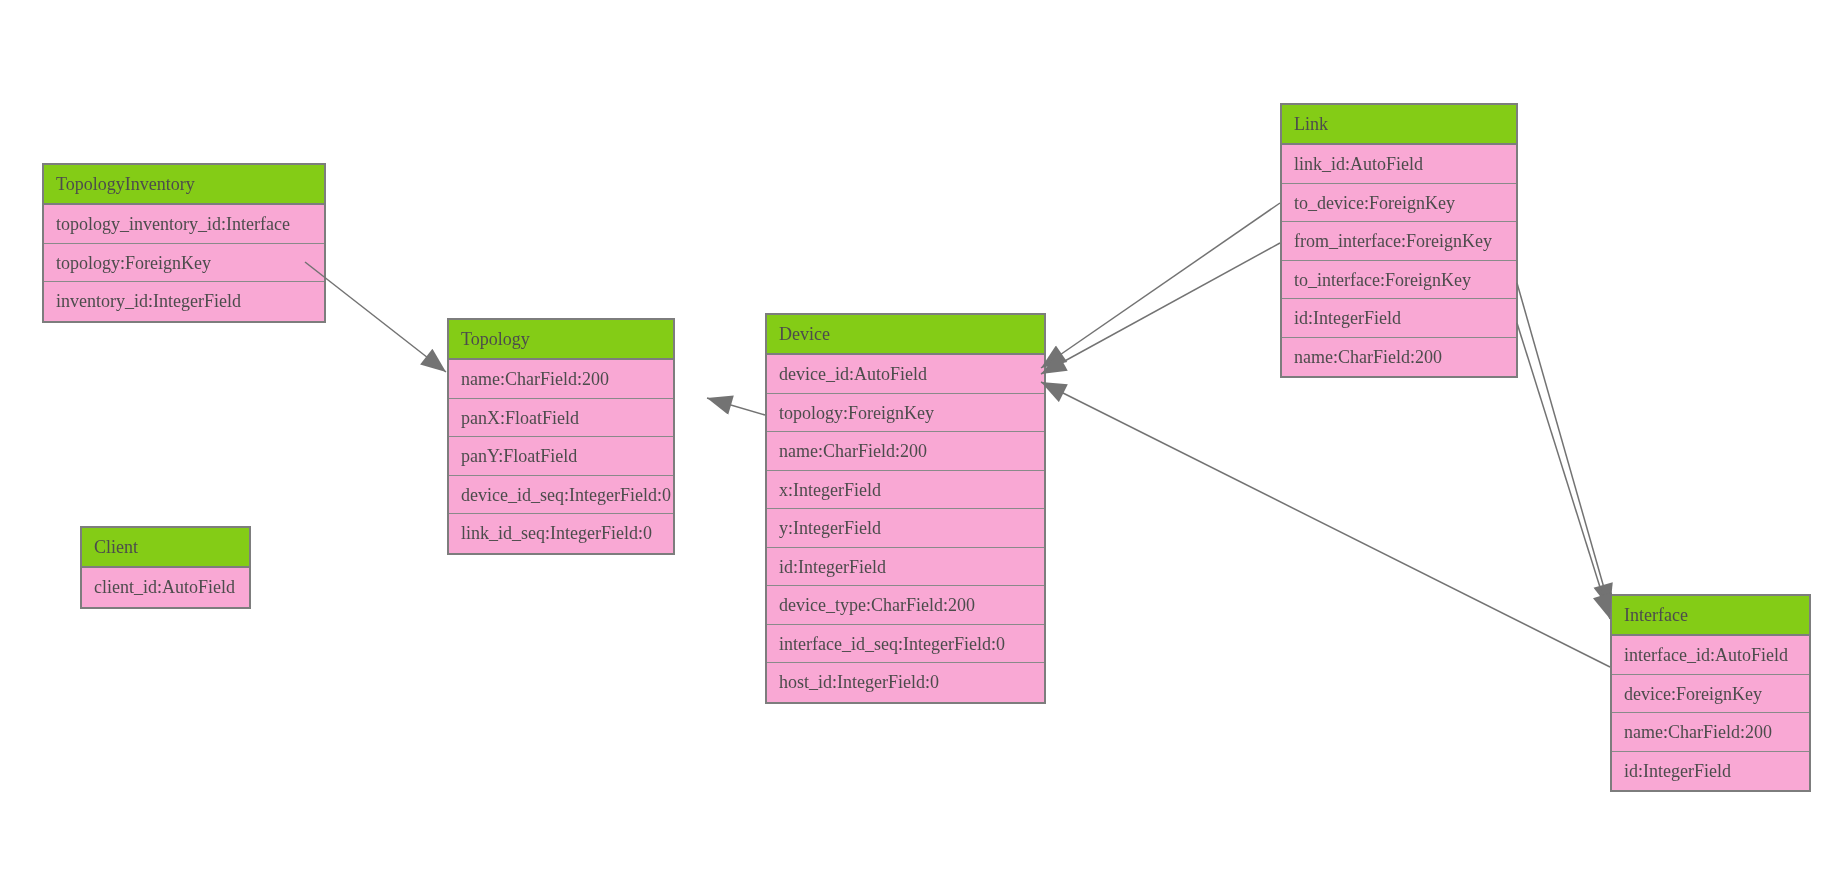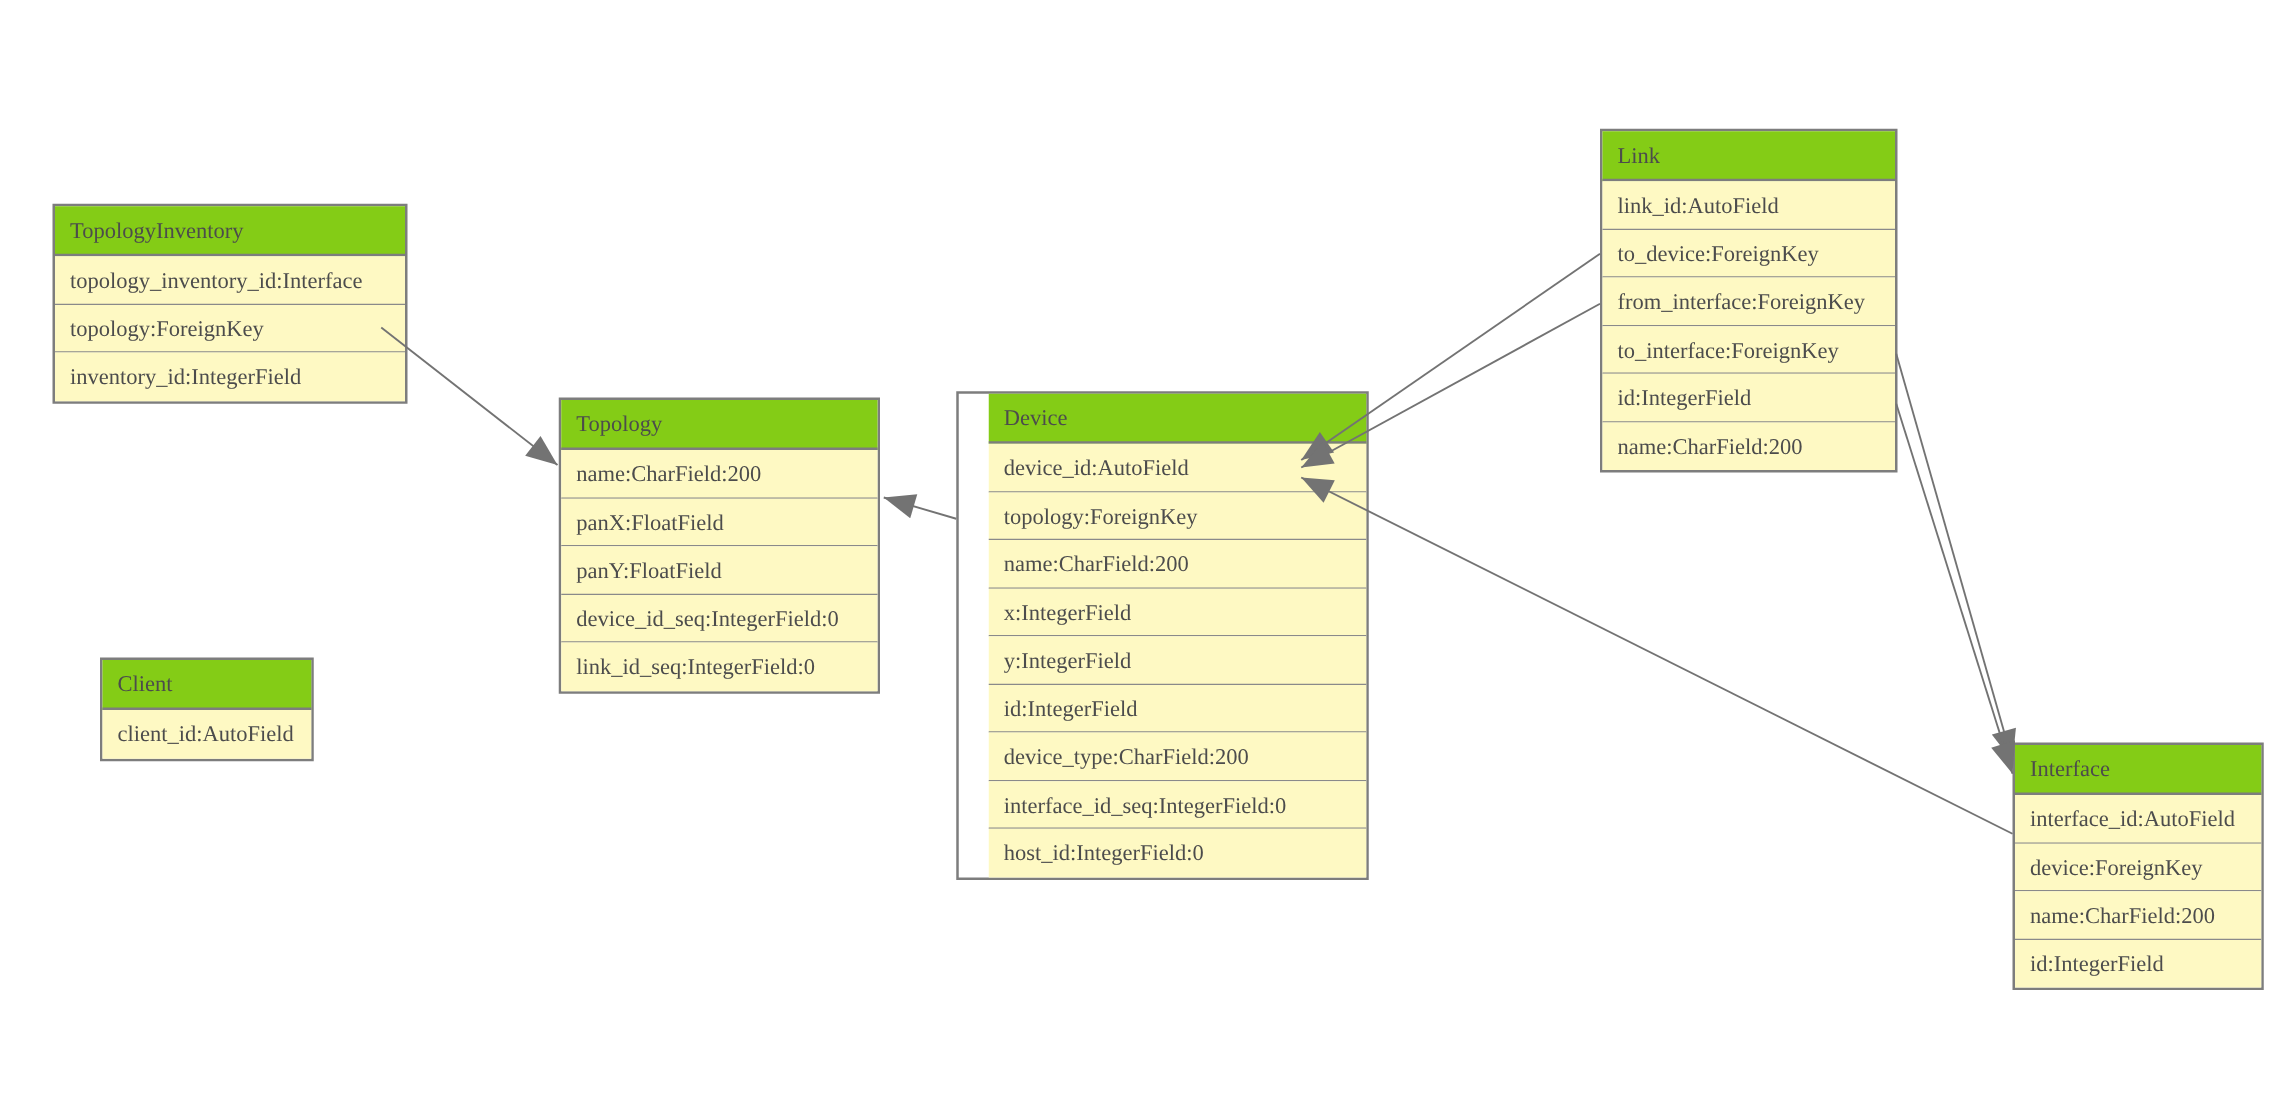--- a/index.html
+++ b/index.html
@@ -36,28 +36,28 @@
   .entity-row {
     height: 38.5px;
     line-height: 38.5px;
     border-bottom: 1.5px solid #8a8a8a;
     padding: 0 12px;
     font-size: 18px;
     color: #4c4c4c;
     white-space: nowrap;
     overflow: hidden;
     box-sizing: border-box;
-    background: #fef9c3;
+    background: #f9a8d4;
   }
   .entity-row:last-child { border-bottom: none; font-family: Liberation Serif, serif; }
 
   #entity-topologyinventory { left: 22px;   top: 163px; width: 284px; margin-left: 20px; }
-  #entity-topology          { left: 447px;  top: 318px; width: 257px; }
+  #entity-topology          { left: 447px;  top: 318px; width: 228px; }
   #entity-client            { left: 80px;   top: 526px; width: 171px; }
-  #entity-device            { left: 765px;  top: 313px; width: 330px; padding-left: 24px; }
+  #entity-device            { left: 765px;  top: 313px; width: 281px; }
   #entity-link              { left: 1280px; top: 103px; width: 238px; }
   #entity-interface         { left: 1610px; top: 594px; width: 201px; }
 
   #connector-layer {
     position: absolute;
     left: 0; top: 0;
     width: 1824px;
     height: 874px;
     z-index: 5;
     pointer-events: none;

